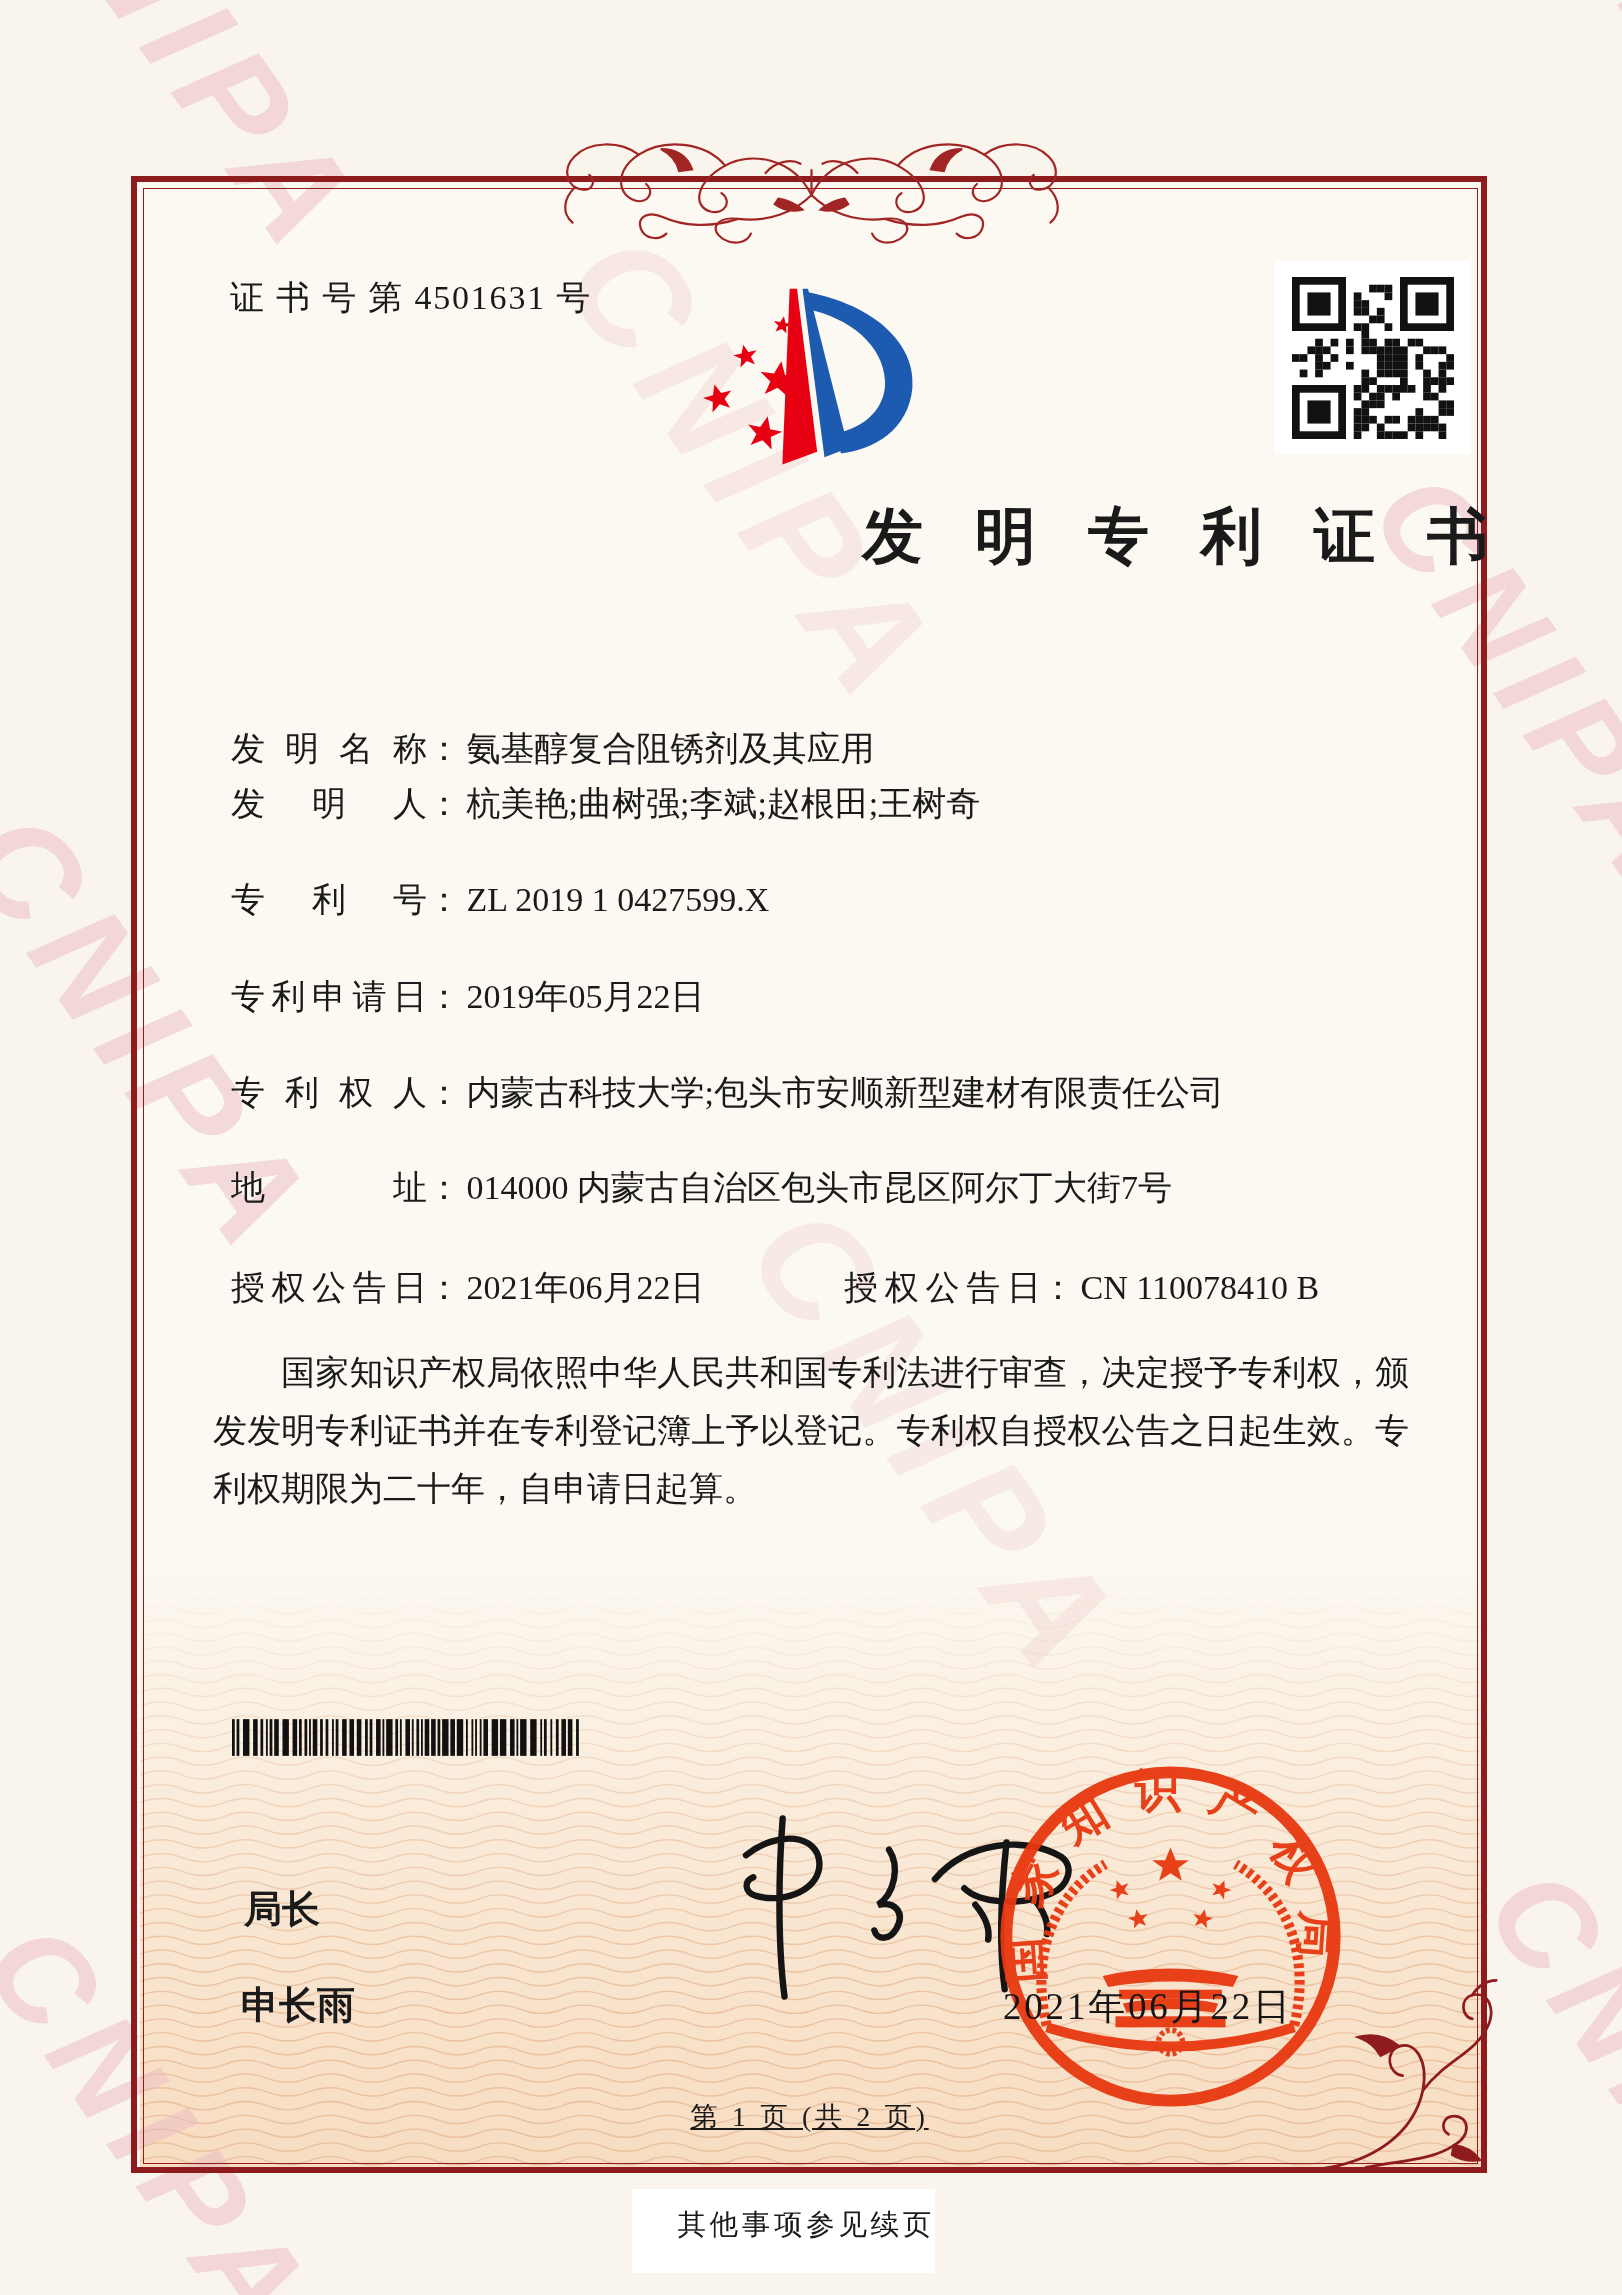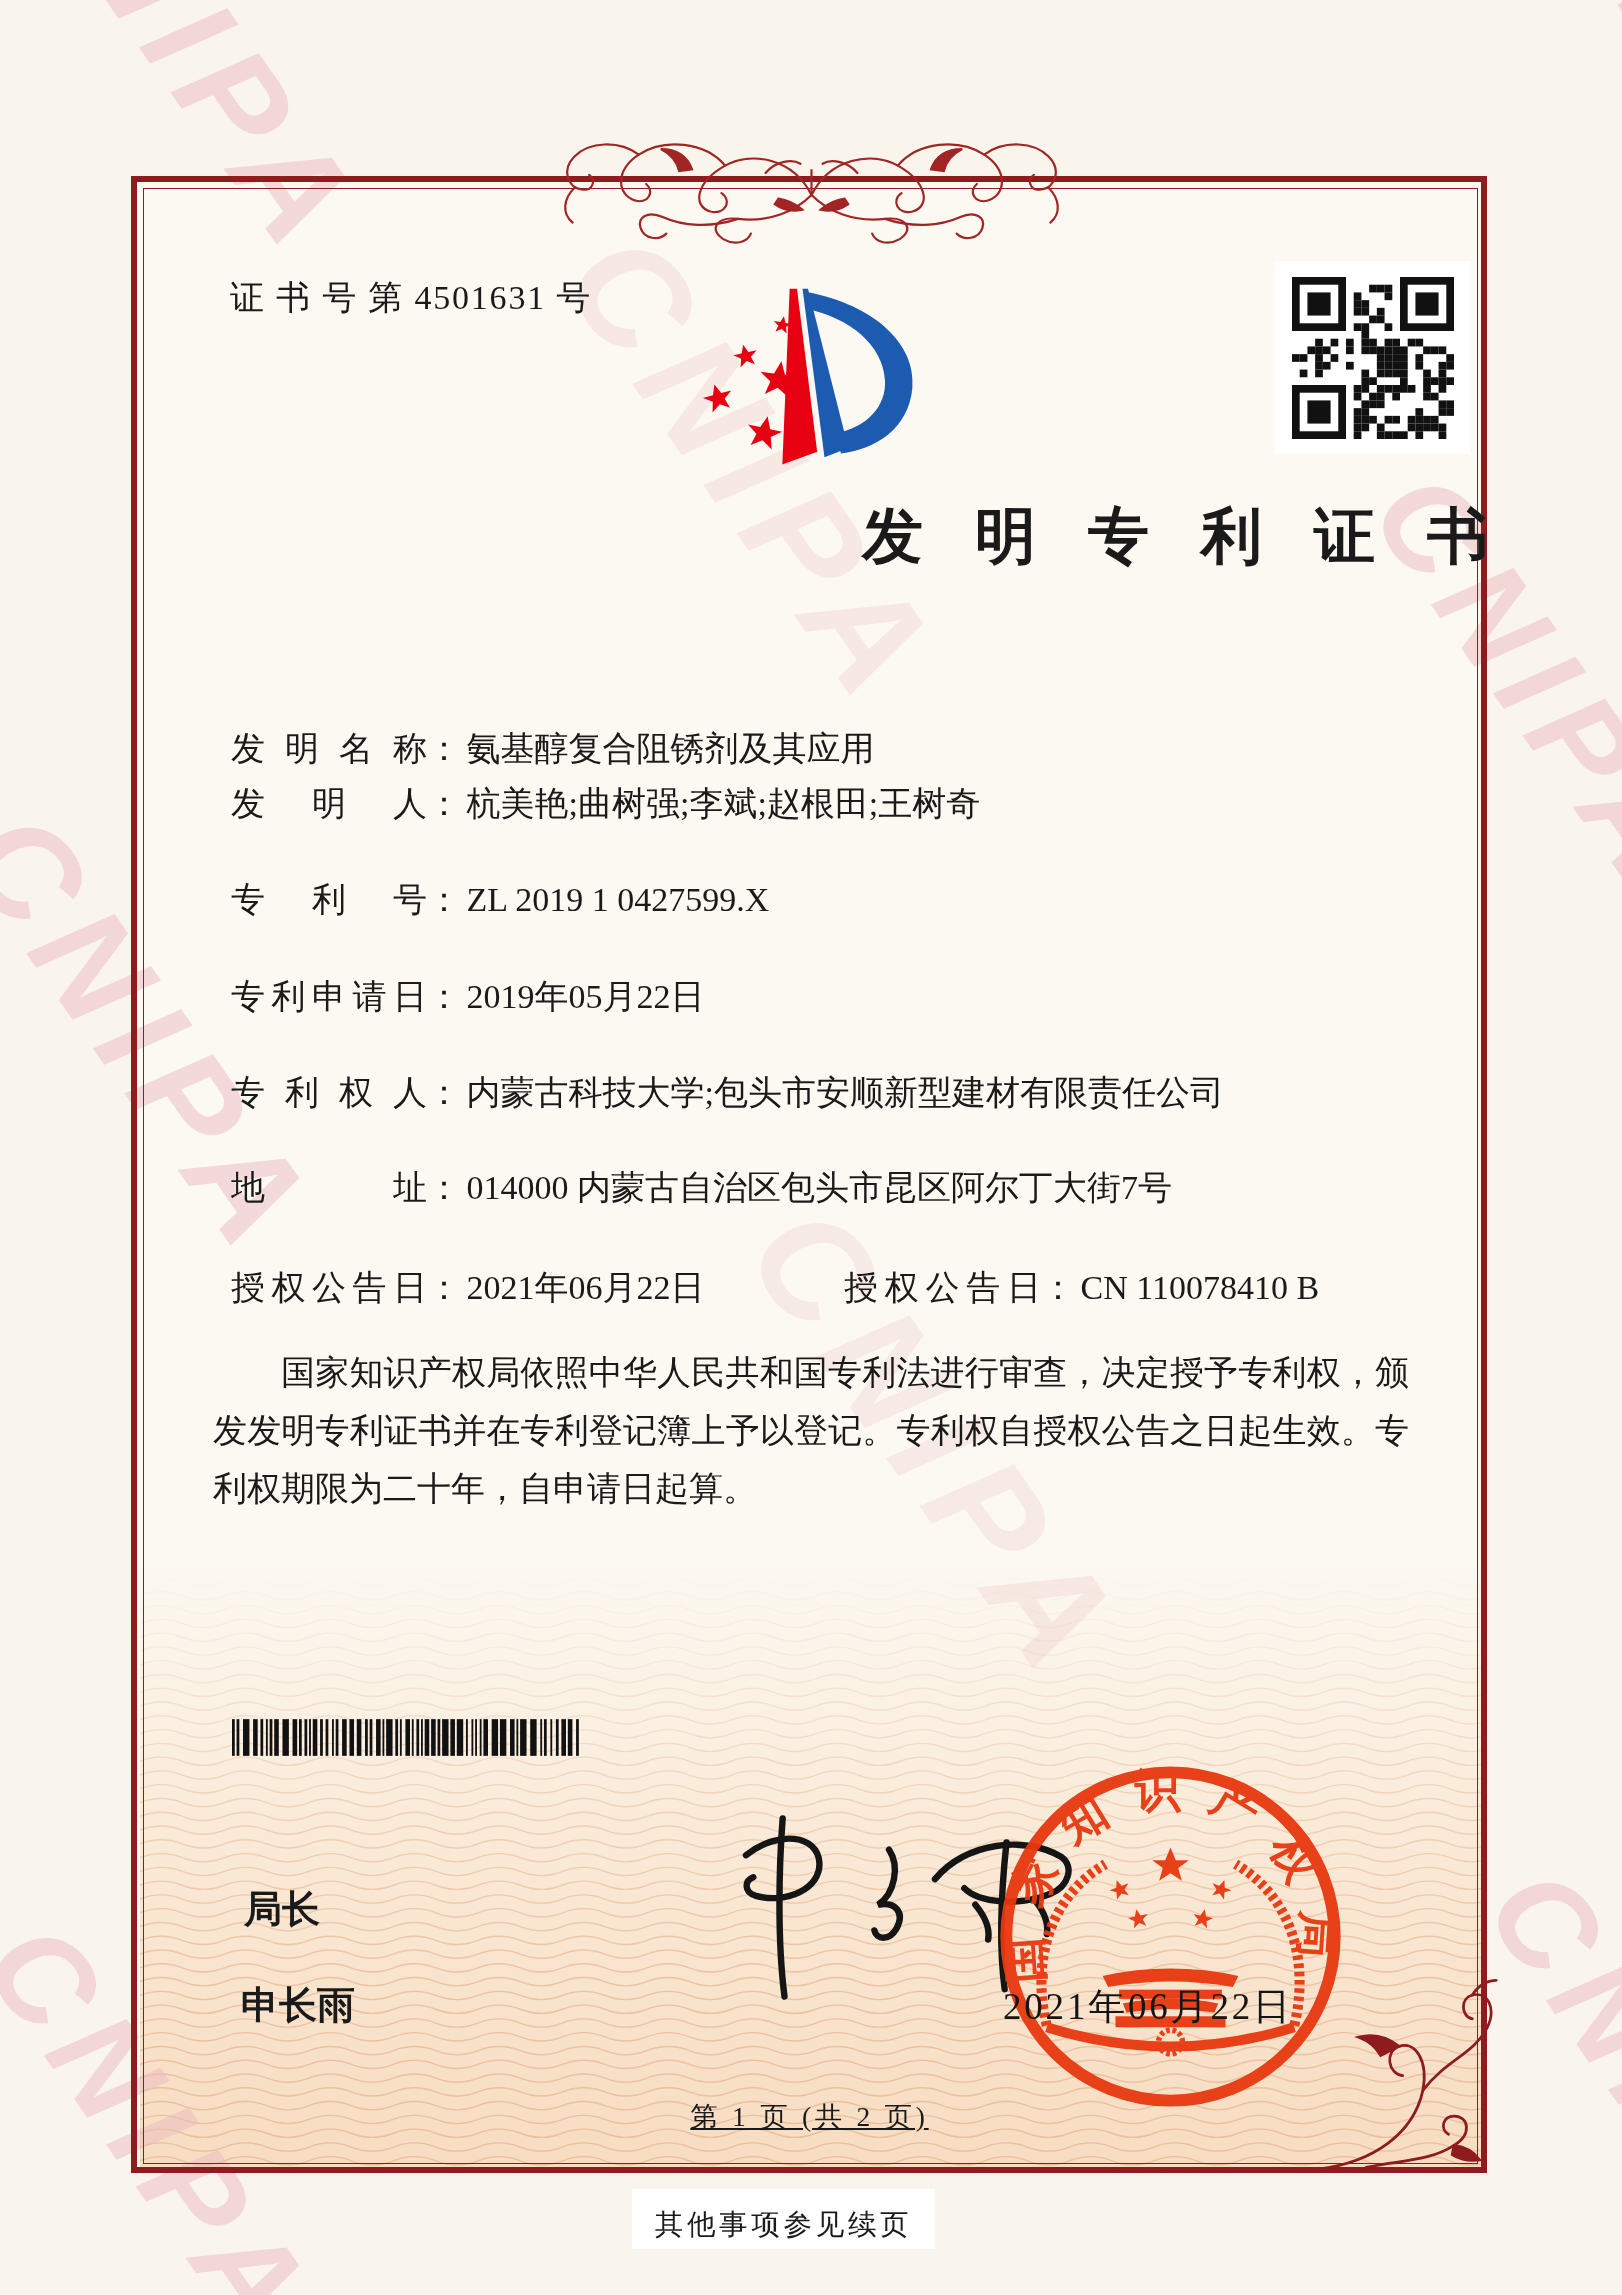--- a/index.html
+++ b/index.html
@@ -44,22 +44,22 @@
   .body-text p{margin:0;text-indent:2em;}
 
   .barcode{left:232px;top:1719px;width:356px;height:37px;}
 
   .director{left:244px;font-size:38px;font-weight:bold;font-family:"Liberation Sans",sans-serif;text-align:center;}
 
   .seal-date{left:1003px;top:1982px;width:367px;font-size:37px;letter-spacing:2.8px;color:#151515;}
 
   .page-num{left:131px;top:2099px;width:1357px;text-align:center;font-size:27.5px;letter-spacing:3.7px;text-decoration:underline;}
 
-  .note-box{left:632px;top:2189px;width:303px;height:60px;background:#ffffff;
-            text-align:center;line-height:72px;font-size:28.5px;letter-spacing:3.7px;}
+  .note-box{left:632px;top:2189px;width:303px;height:84px;background:#ffffff;
+            text-align:right;line-height:72px;font-size:28.5px;letter-spacing:3.7px;}
 </style>
 </head>
 <body>
 
 <div class="abs inner-bg z1"></div>
 
 <div class="abs wave-tint z1"></div>
 <div class="abs wave-zone z2">
   <svg width="1341" height="643" viewBox="0 0 1460 700">
     <defs>

